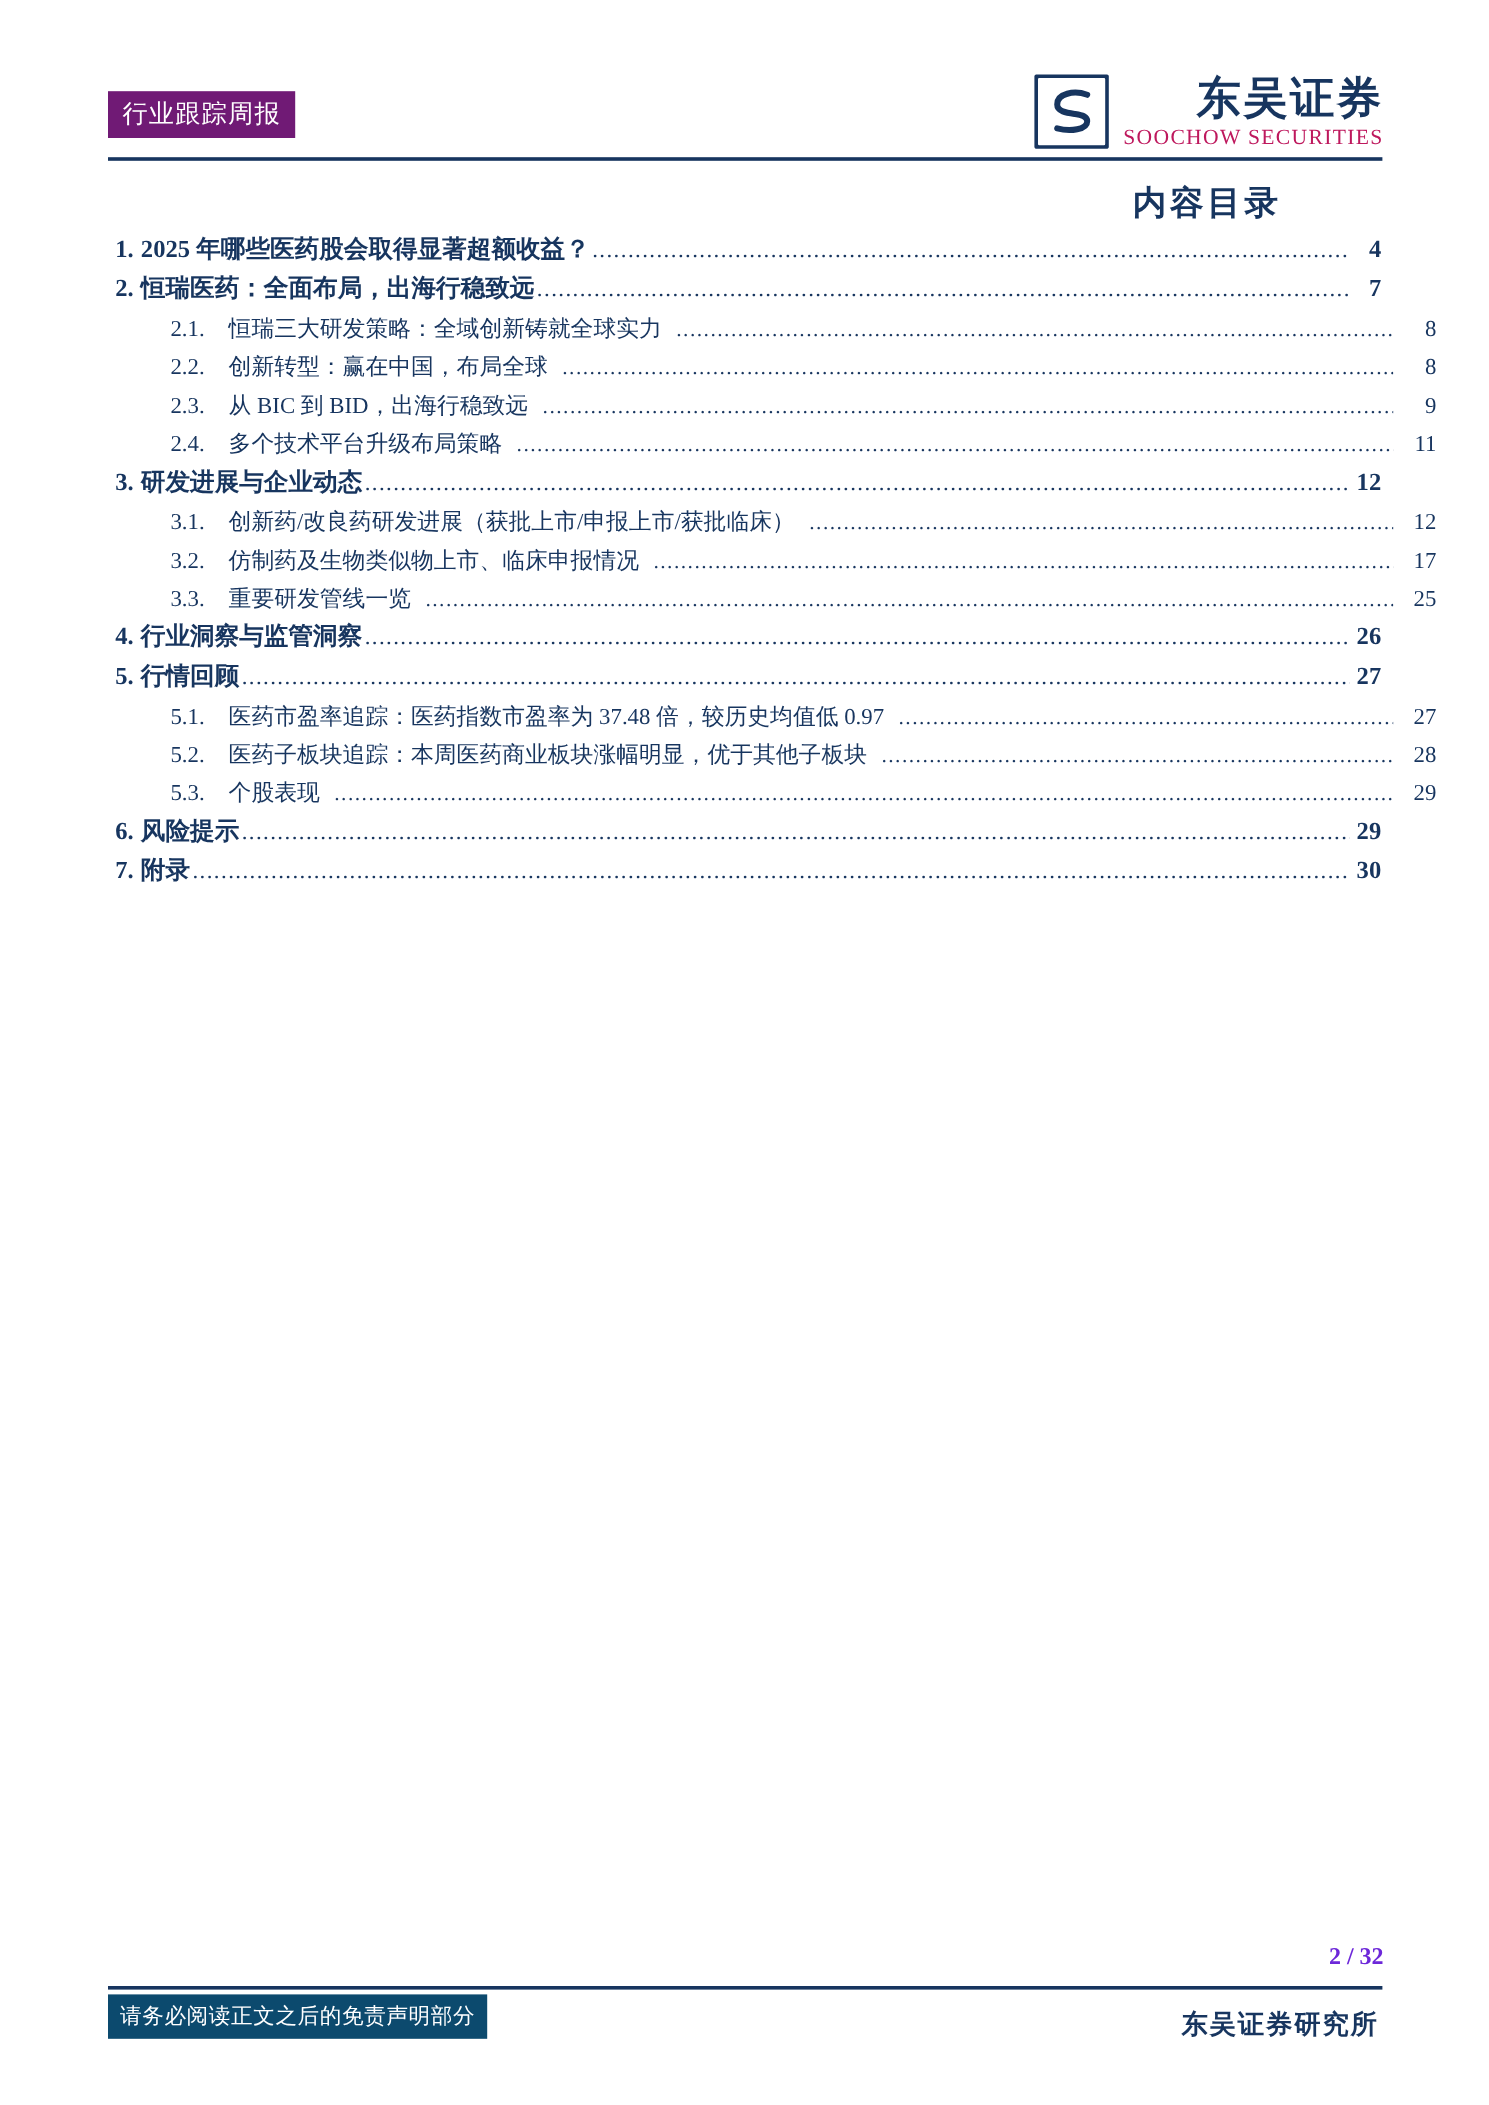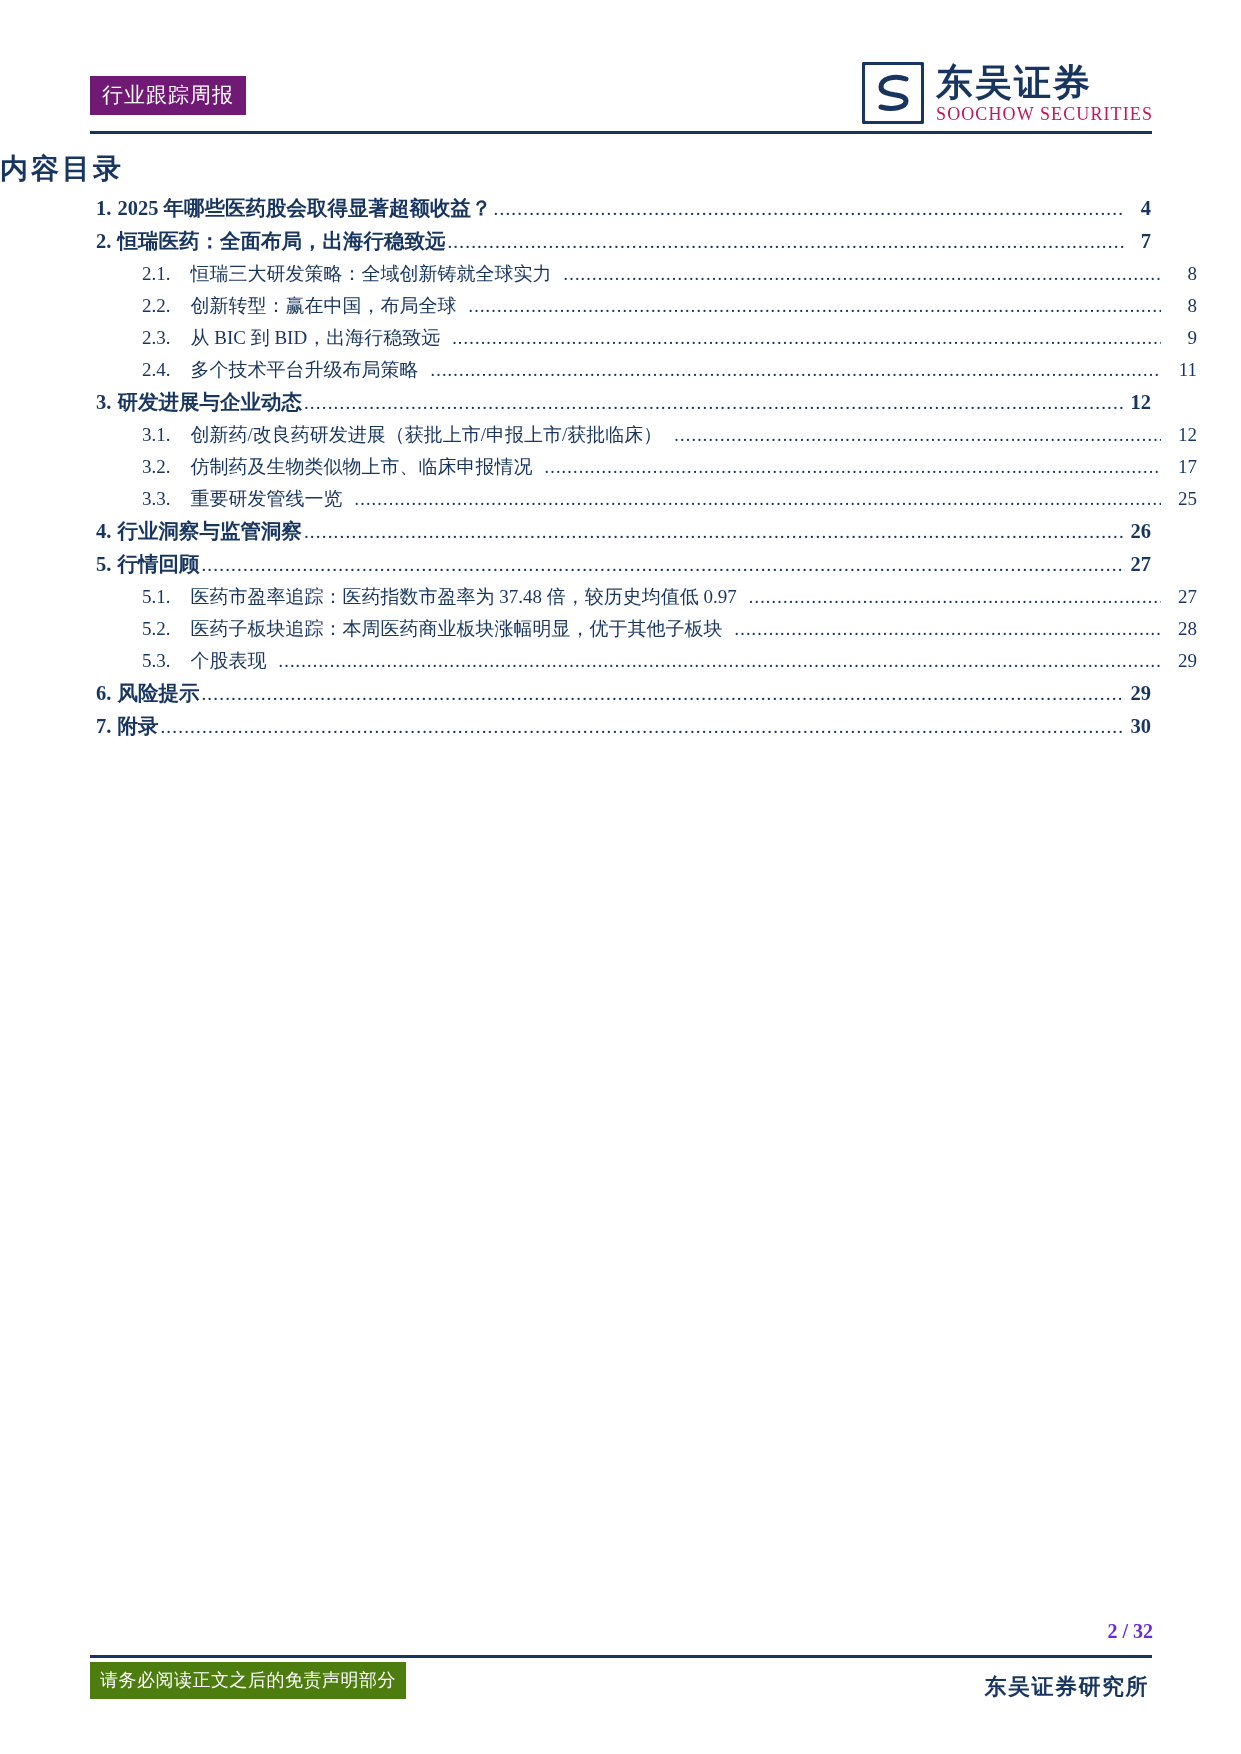--- a/index.html
+++ b/index.html
@@ -51,20 +51,21 @@
     height: 3px;
     background: #17355f;
   }
   .logo {
     position: absolute;
     right: 88px;
     top: 22px;
     display: flex;
     align-items: center;
     height: 70px;
+    text-align: right;
   }
   .logo-mark {
     width: 62px;
     height: 62px;
     position: relative;
     margin-right: 12px;
   }
   .logo-text {
     display: flex;
     flex-direction: column;
@@ -86,21 +87,21 @@
     line-height: 20px;
     margin-top: 1px;
   }
 
   
   .toc-title {
     position: absolute;
     left: 0;
     top: 150px;
     width: 1068px;
-    text-align: left;
+    text-align: right;
     font-family: "Liberation Serif", "DejaVu Serif", serif;
     font-size: 28px;
     font-weight: bold;
     color: #17355f;
     letter-spacing: 3px;
   }
 
   
   .toc {
     position: absolute;
@@ -173,21 +174,21 @@
     left: 90px;
     top: 1655px;
     width: 1062px;
     height: 2.5px;
     background: #17355f;
   }
   .footer-note {
     position: absolute;
     left: 90px;
     top: 1662px;
-    background: #4d7c0f;
+    background: #0c4a6e;
     color: #ffffff;
     font-size: 18px;
     line-height: 26px;
     padding: 5px 10px 6px 10px;
     white-space: nowrap;
     letter-spacing: 0.5px;
   }
   .footer-org {
     position: absolute;
     right: 92px;

